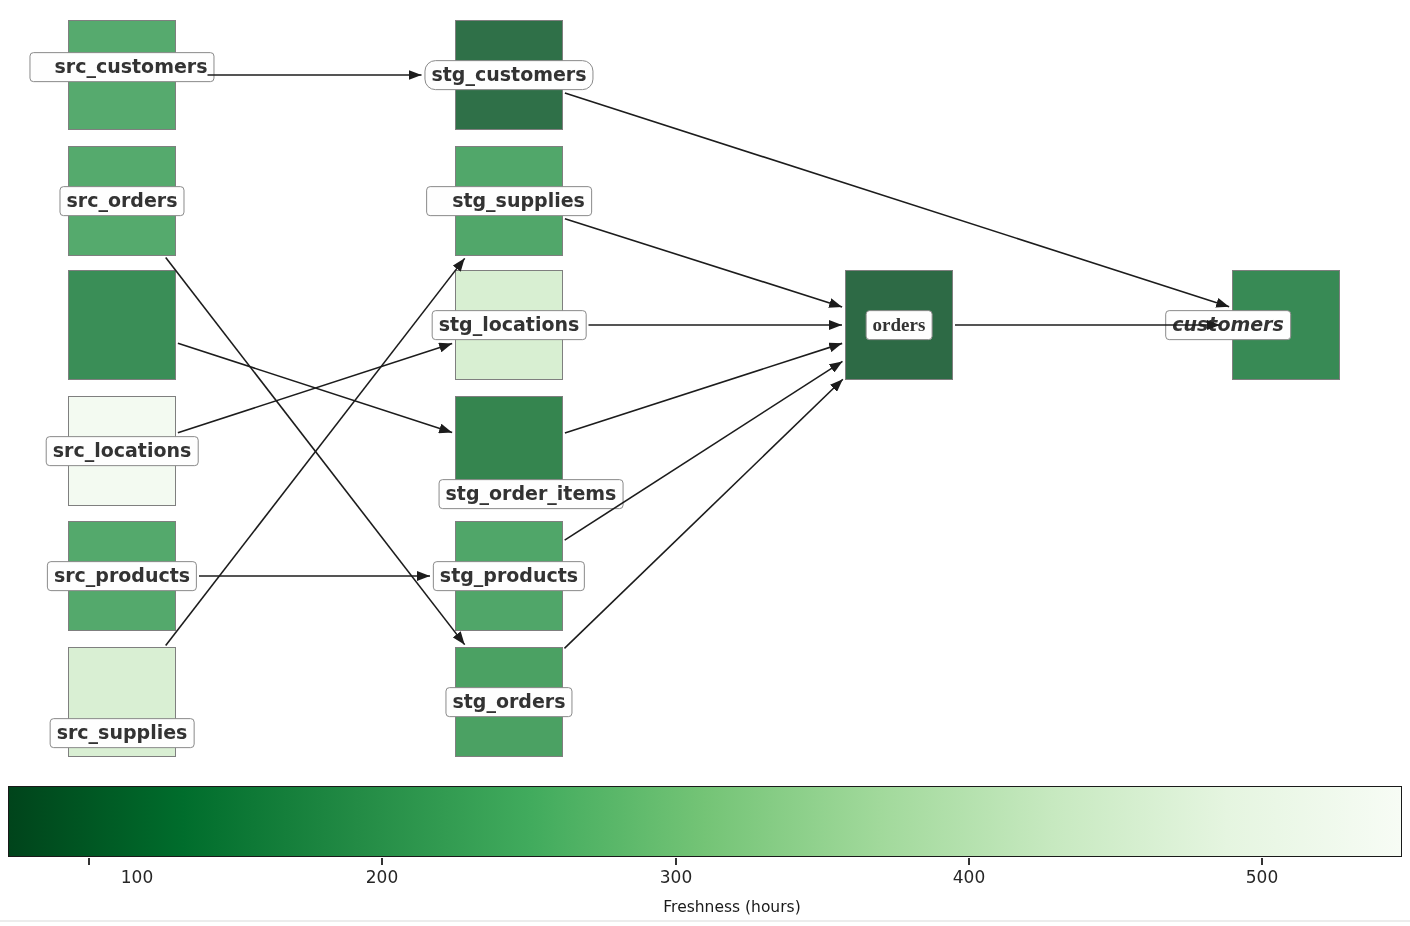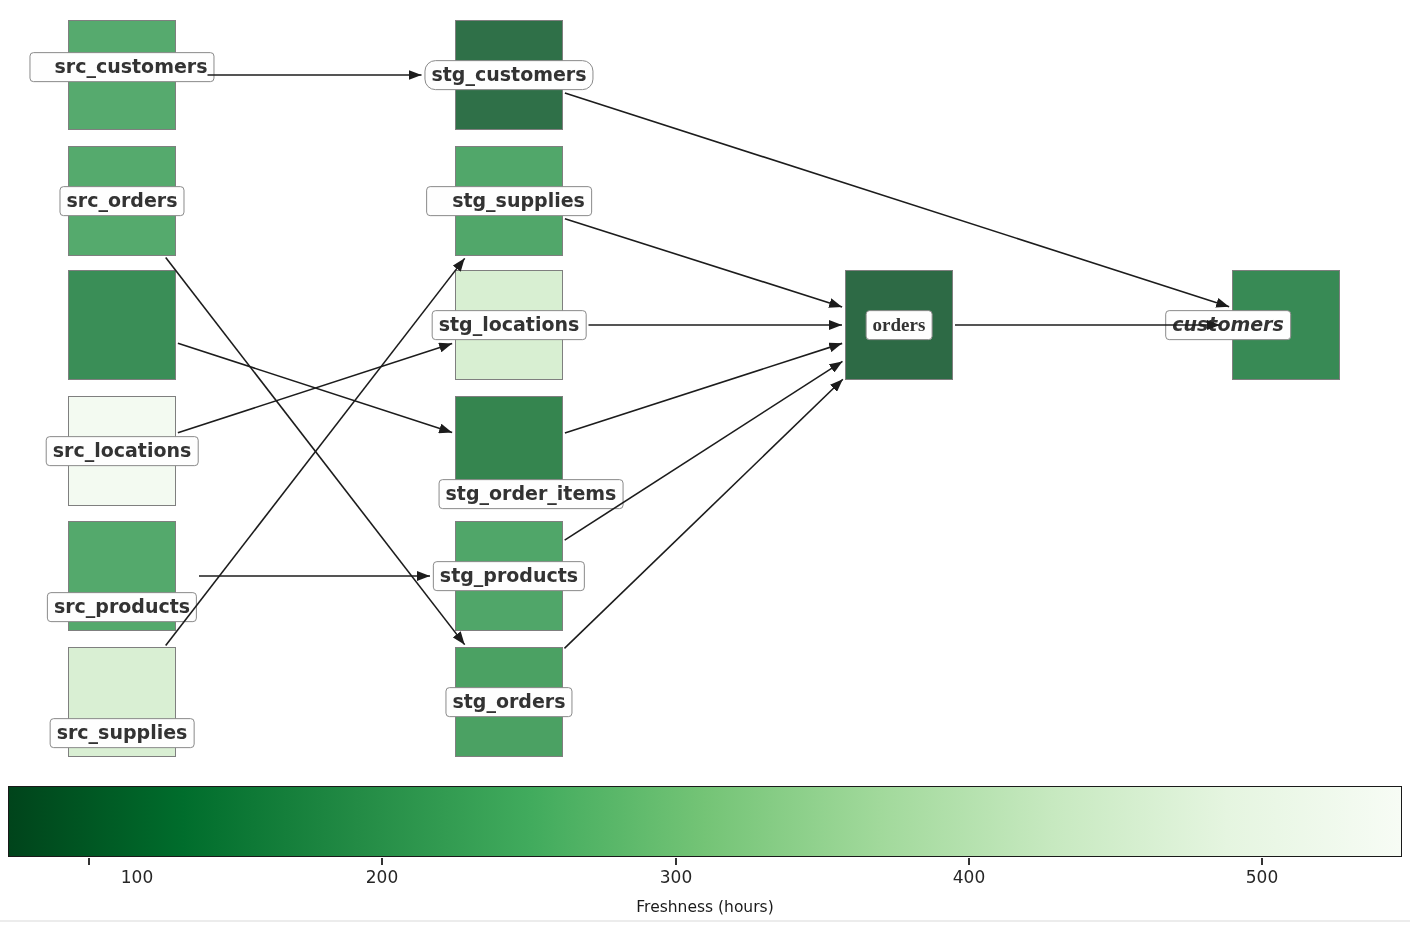--- a/index.html
+++ b/index.html
@@ -50,20 +50,21 @@
     font-size:17px;
     color:#262626;
     z-index:2;
   }
   #colorbar-axis-label{
     position:absolute;
     transform:translateX(-50%);
     font-size:15.5px;
     color:#1a1a1a;
     z-index:2;
+    margin-left:27px;
   }
   #figure-bottom-border{
     position:absolute;
     left:0;width:100%;
     height:2px;
     background:#ececec;
     z-index:1;
   }
 </style>
 </head>
@@ -73,21 +74,21 @@
 
   <div id="nodes">
       <div class="node-box" style="left: 68px; top: 20px; width: 108px; height: 110px; background: rgb(86, 170, 110);"></div>
       <div class="node-label" style="left: 122px; top: 67px; padding-left: 24px;">src_customers</div>
       <div class="node-box" style="left: 68px; top: 146px; width: 108px; height: 110px; background: rgb(85, 170, 109);"></div>
       <div class="node-label" style="left: 122px; top: 201px;">src_orders</div>
       <div class="node-box" style="left: 68px; top: 270px; width: 108px; height: 110px; background: rgb(58, 142, 87);"></div>
       <div class="node-box" style="left: 68px; top: 396px; width: 108px; height: 110px; background: rgb(243, 250, 241);"></div>
       <div class="node-label" style="left: 122px; top: 451px;">src_locations</div>
       <div class="node-box" style="left: 68px; top: 521px; width: 108px; height: 110px; background: rgb(84, 169, 108);"></div>
-      <div class="node-label" style="left: 122px; top: 576px; margin-top: 31px;">src_products</div>
+      <div class="node-label" style="left: 122px; top: 576px;">src_products</div>
       <div class="node-box" style="left: 68px; top: 647px; width: 108px; height: 110px; background: rgb(217, 239, 211);"></div>
       <div class="node-label" style="left: 122px; top: 733px;">src_supplies</div>
       <div class="node-box" style="left: 455px; top: 20px; width: 108px; height: 110px; background: rgb(47, 112, 72);"></div>
       <div class="node-label" style="left: 509px; top: 75px; border-radius: 11px;">stg_customers</div>
       <div class="node-box" style="left: 455px; top: 146px; width: 108px; height: 110px; background: rgb(81, 167, 106);"></div>
       <div class="node-label" style="left: 509px; top: 201px; padding-left: 25px;">stg_supplies</div>
       <div class="node-box" style="left: 455px; top: 270px; width: 108px; height: 110px; background: rgb(216, 239, 210);"></div>
       <div class="node-label" style="left: 509px; top: 325px;">stg_locations</div>
       <div class="node-box" style="left: 455px; top: 396px; width: 108px; height: 110px; background: rgb(53, 133, 79);"></div>
       <div class="node-label" style="left: 531px; top: 451px; margin-top: 43px;">stg_order_items</div>

